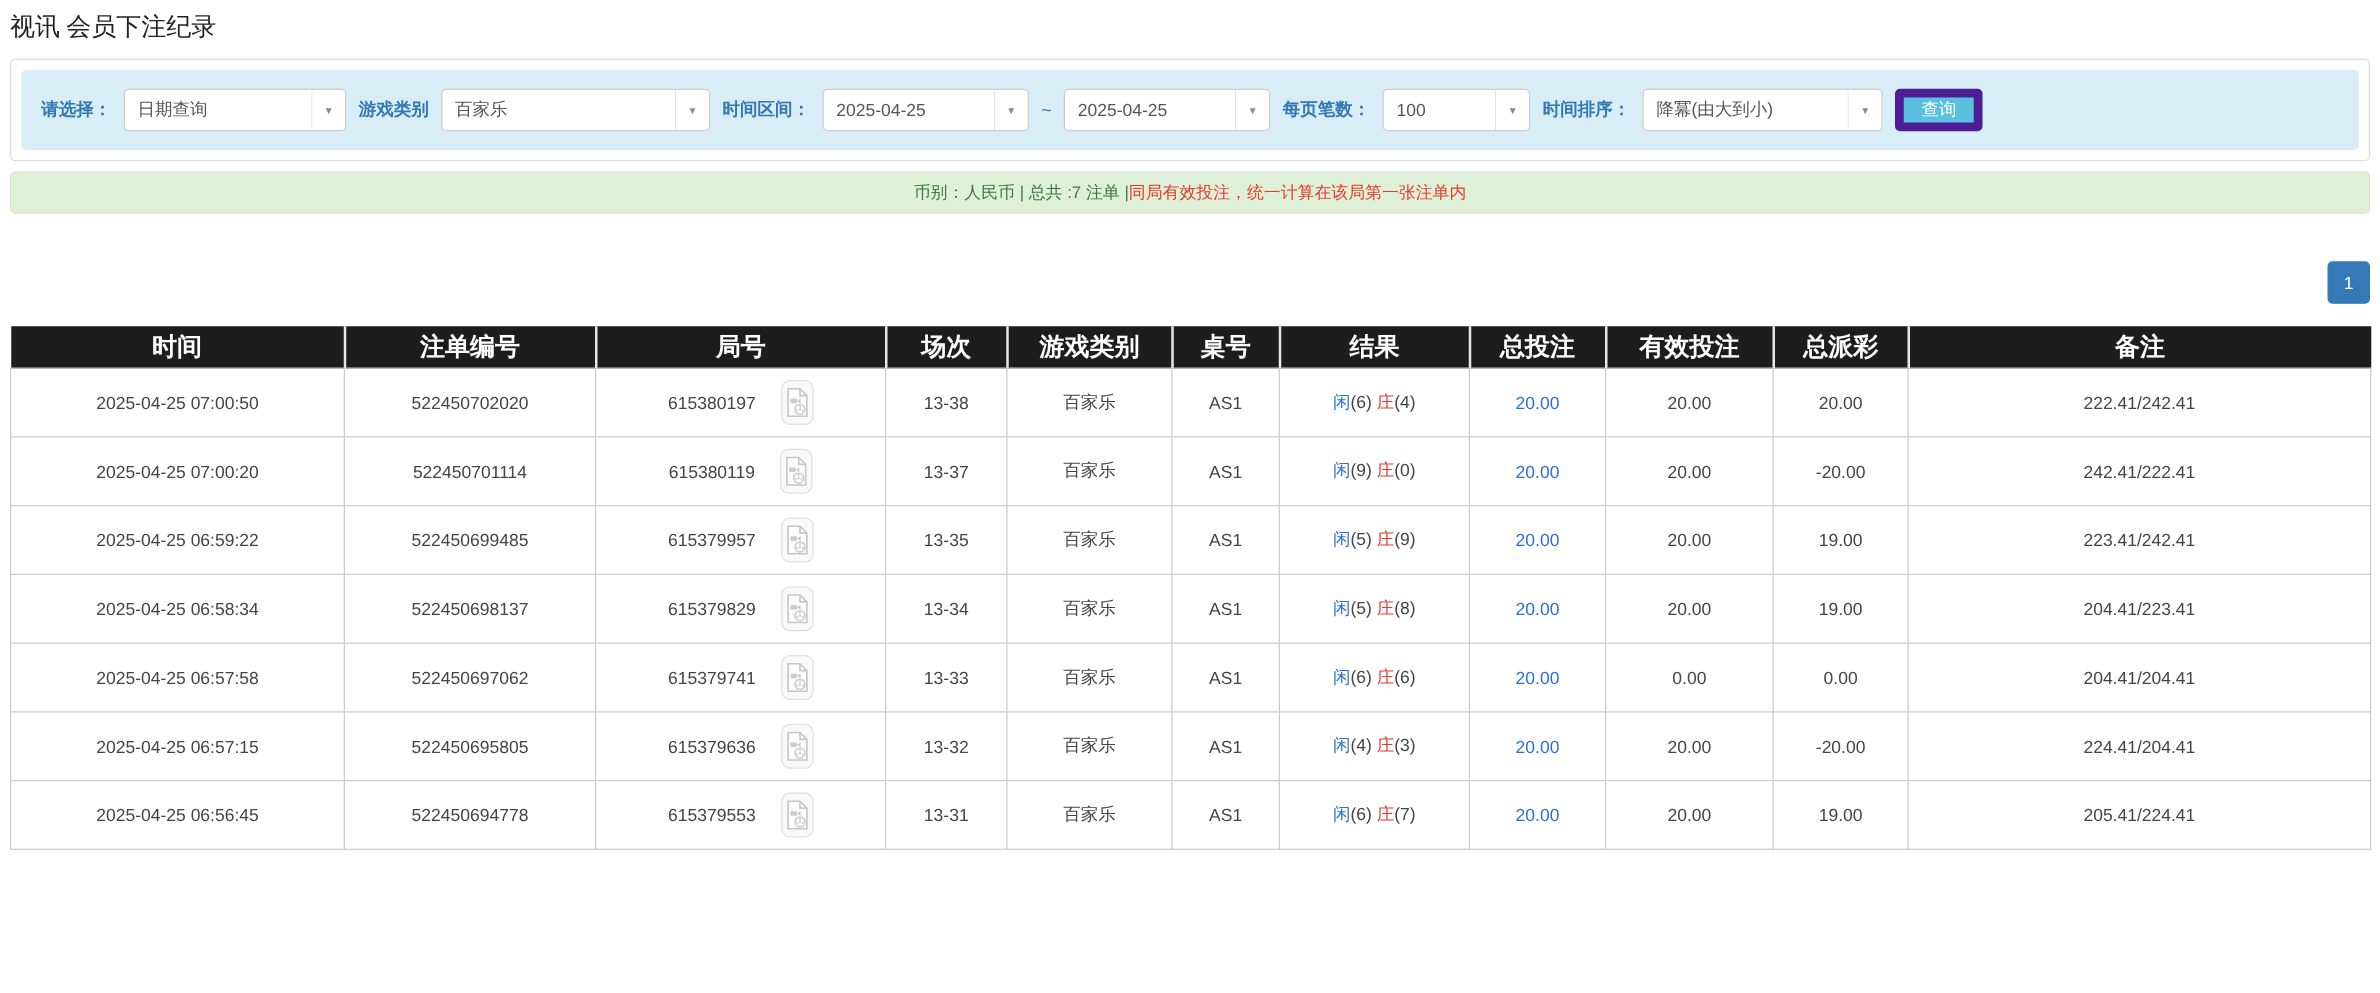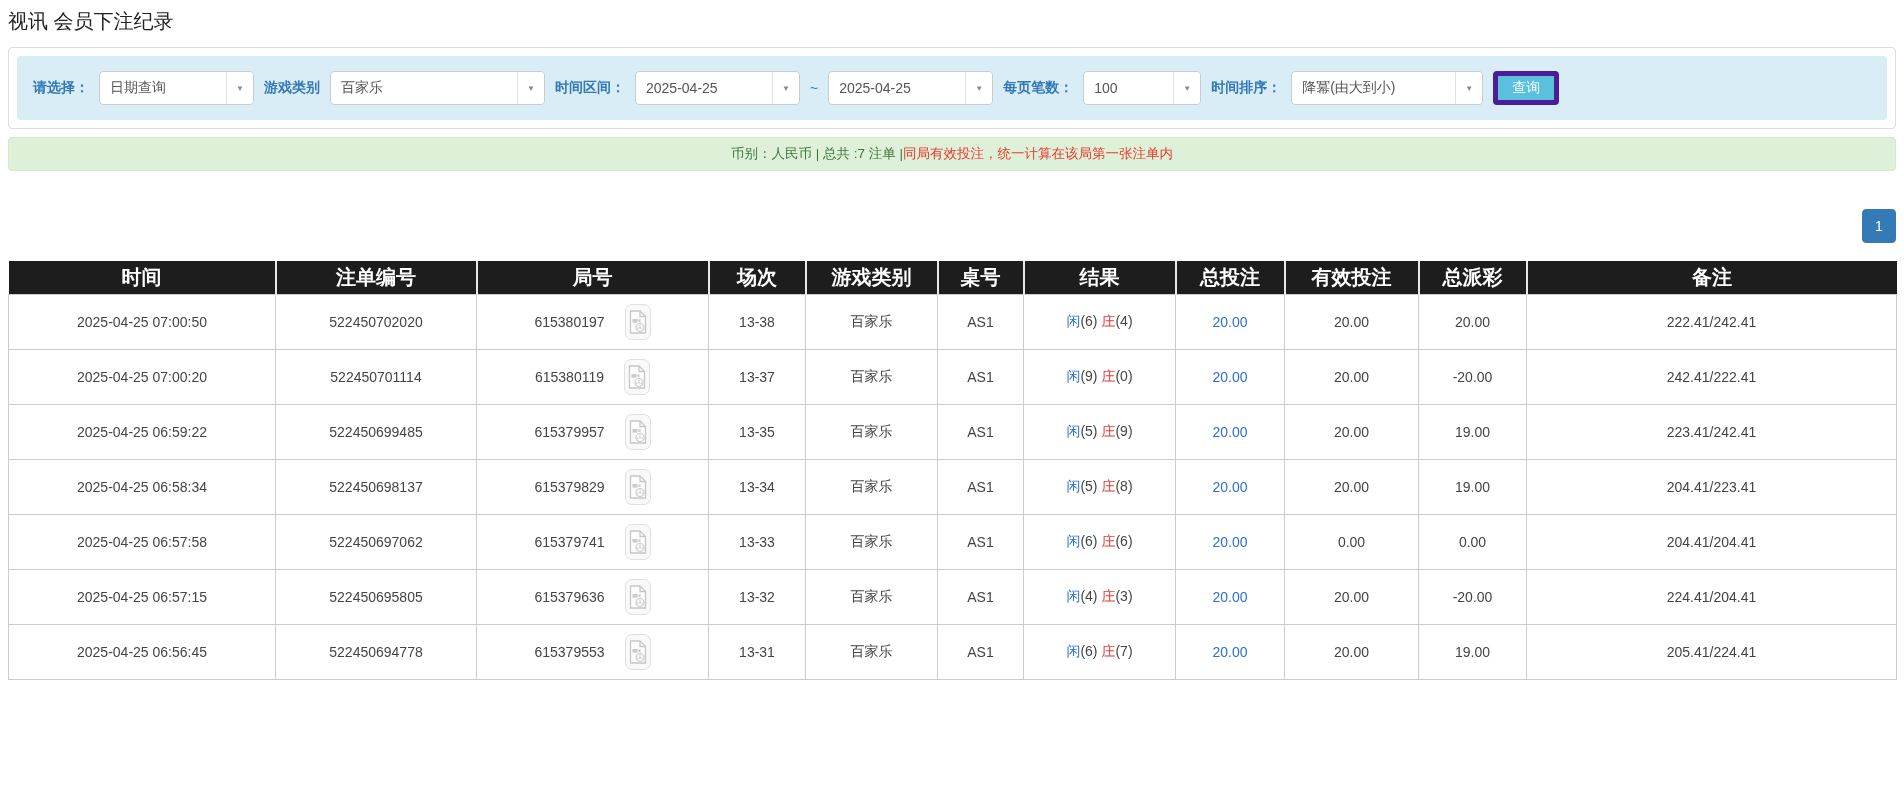--- a/index.html
+++ b/index.html
@@ -1,28 +1,28 @@
 <!DOCTYPE html>
 <html><head>
 <meta charset="utf-8">
 <style>
   html,body{margin:0;padding:0;overflow:hidden;background:#fff;}
   body{width:1904px;height:794px;font-family:"Liberation Sans","DejaVu Sans",sans-serif;color:#333;}
   .wrap{padding:0 8px;}
-  .page-title{font-size:20px;font-weight:400;color:#222;margin:8px 0 12px 0;}
+  .page-title{font-size:20px;font-weight:400;color:#222;margin:8px 0 12px 0;font-family:Liberation Serif, serif;}
   
   .filter-panel{border:1px solid #ddd;border-radius:4px;background:#fff;padding:8px;}
   .filter-bar{background:#d9edf7;border-radius:4px;height:64px;display:flex;align-items:center;padding:0 16px;gap:10px;}
   .f-label{color:#3178b5;font-weight:bold;font-size:14px;white-space:nowrap;}
   .tilde{color:#3178b5;font-size:14px;}
   .select{background:#fff;border:1px solid #ccc;border-radius:4px;height:34px;display:flex;align-items:stretch;box-sizing:border-box;}
   .select .val{display:flex;align-items:center;padding:0 10px;font-size:14px;color:#555;flex:1;white-space:nowrap;overflow:hidden;}
   .select .arrow{width:26px;display:flex;align-items:center;justify-content:center;border-left:1px solid #e3e3e3;color:#8a8a8a;font-size:8px;background:#fff;border-radius:0 4px 4px 0;}
-  .w-mode{width:155px;}.w-game{width:215px;}.w-date{width:165px;}.w-size{width:118px;}.w-sort{width:192px;}
-  .btn-query{background:#5bc0de;border:5px solid #4c1d95;color:#fff;font-size:14px;height:34px;padding:0 14px;border-radius:4px;cursor:pointer;}
+  .w-mode{width:178px;}.w-game{width:215px;}.w-date{width:165px;}.w-size{width:118px;}.w-sort{width:192px;}
+  .btn-query{background:#5bc0de;border:7px solid #4c1d95;color:#fff;font-size:14px;height:34px;padding:0 14px;border-radius:4px;cursor:pointer;}
   
   .green-bar{margin-top:8px;background:#dff0d8;border:1px solid #d6e9c6;border-radius:4px;height:32px;display:flex;align-items:center;justify-content:center;padding:0 18px;font-size:13.5px;color:#3c763d;}
   .green-note{color:#e8392b;}
   
   .pager-row{display:flex;justify-content:flex-end;}
   .pager-top{margin-top:38px;}
   .page-btn{width:32px;height:32px;background:#337ab7;border:1px solid #337ab7;border-radius:4px;color:#fff;font-size:14px;display:flex;align-items:center;justify-content:center;cursor:pointer;}
   
   table.bets{border-collapse:collapse;table-layout:fixed;width:1888px;margin-top:18px;font-size:14px;}
   table.bets thead th{background:#1d1d1d;color:#fff;font-weight:bold;height:31px;font-size:20px;border-left:2px solid #e7e7e7;}

